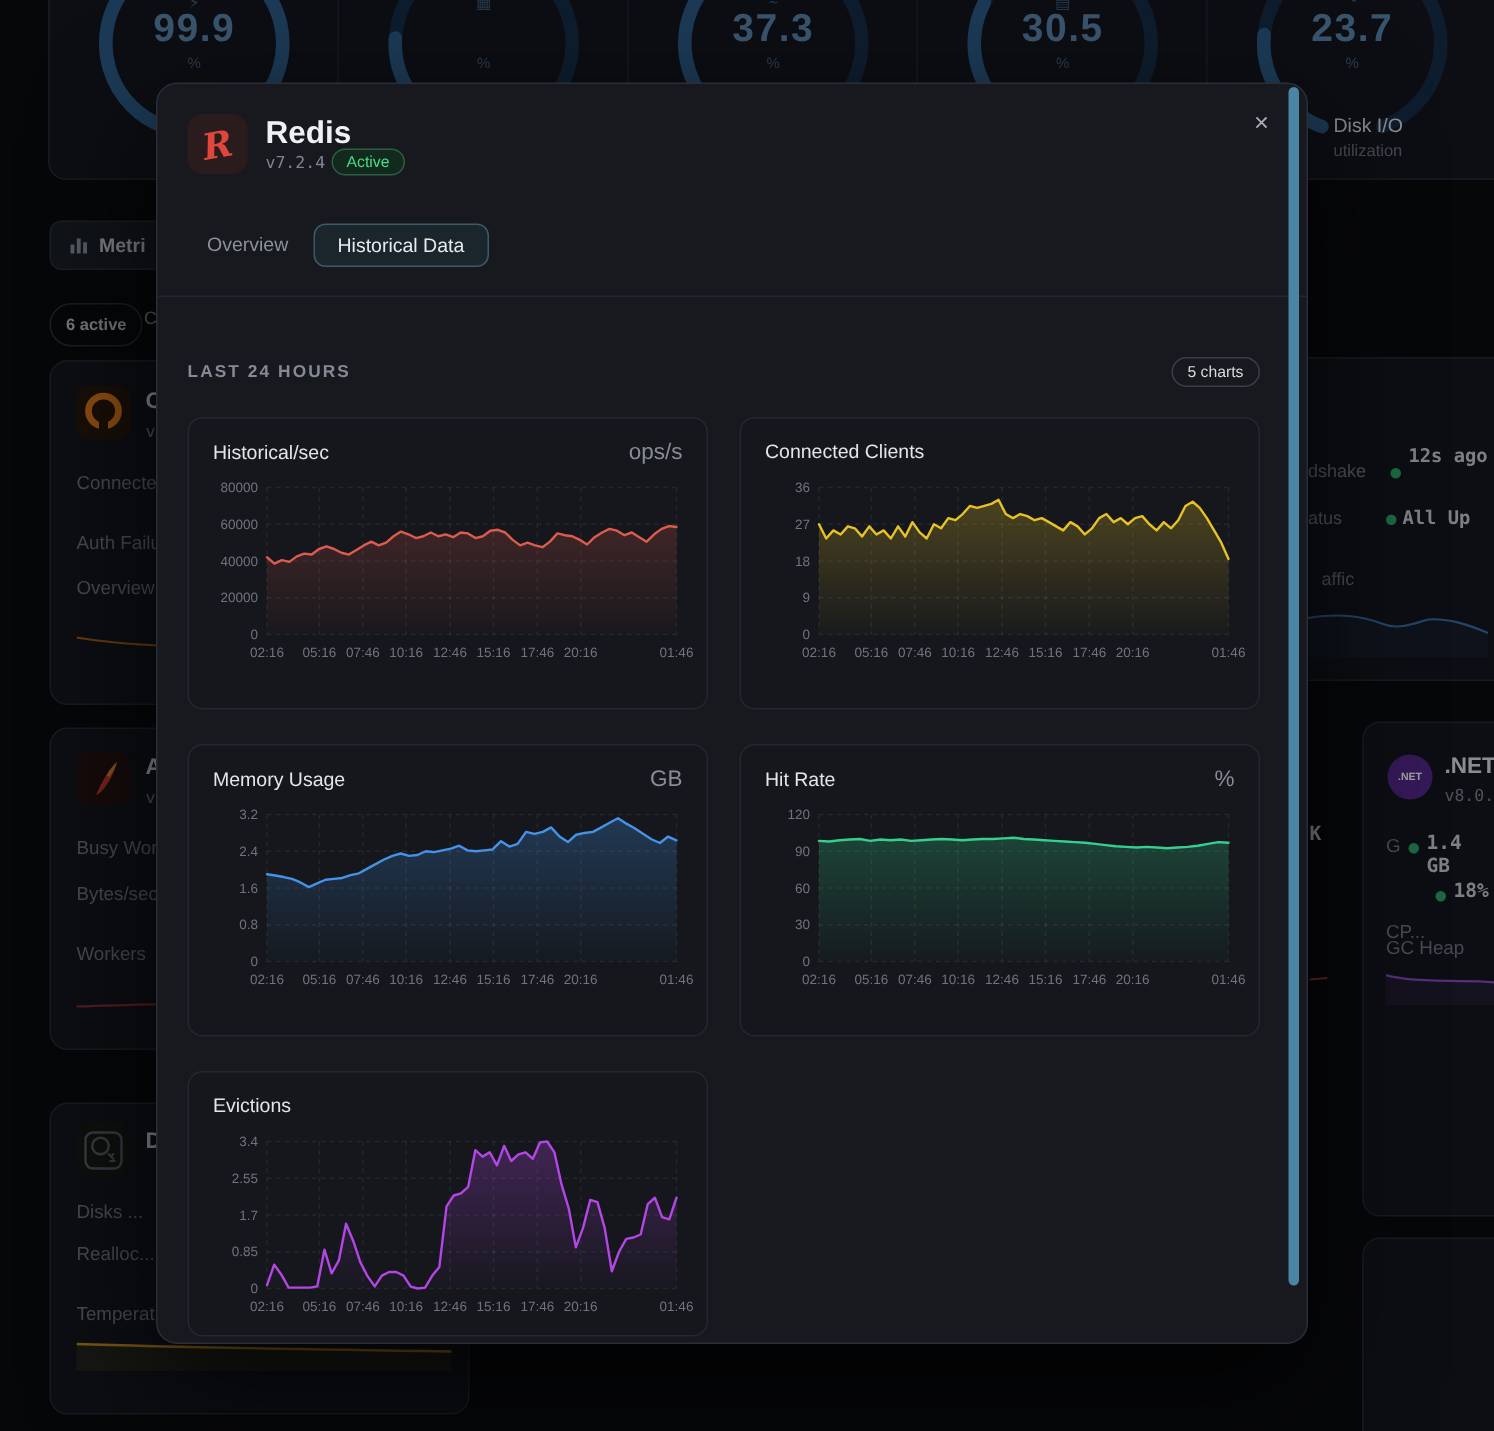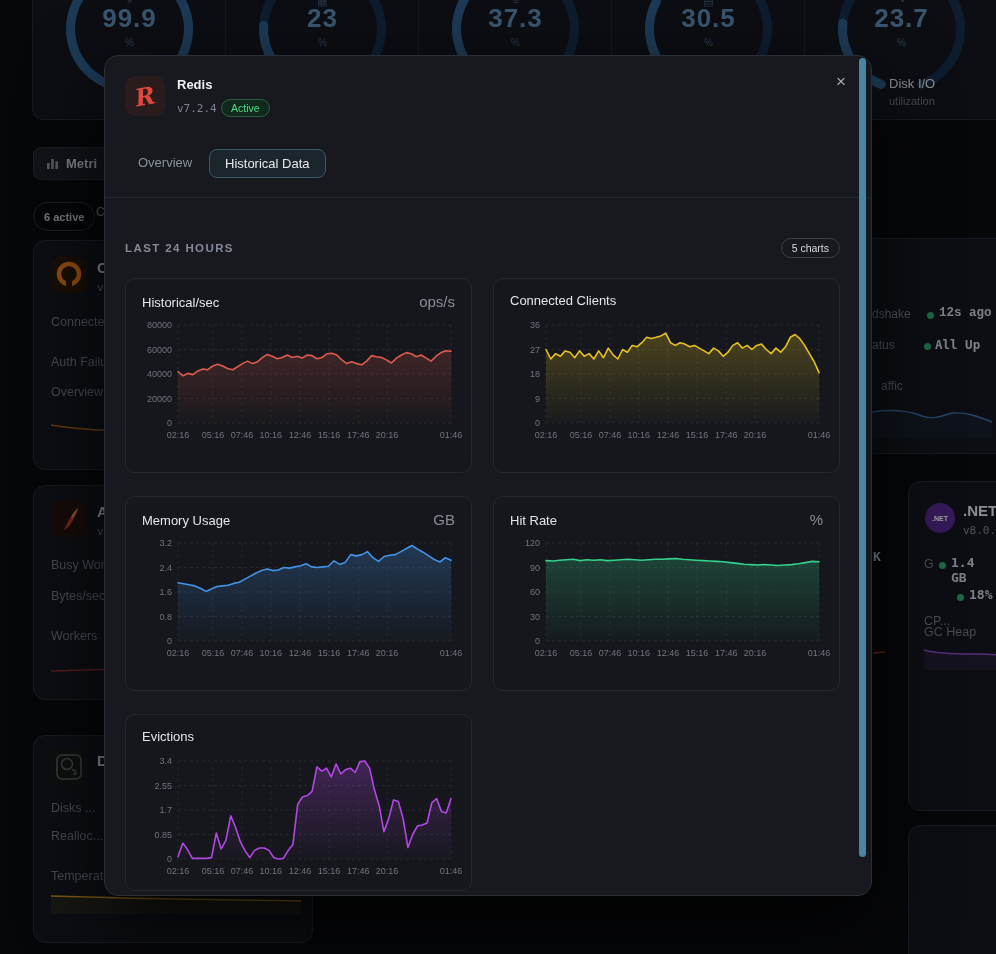--- a/index.html
+++ b/index.html
@@ -44,21 +44,21 @@
 
   
   .overlay { position:absolute; inset:0; background:rgba(0,0,0,0.38); }
 
   
   .modal { position:absolute; left:104px; top:55px; width:768px; height:841px; background:#17191f;
     border:1px solid #2a2e36; border-radius:14px; box-shadow:0 30px 80px rgba(0,0,0,0.75); overflow:hidden; }
   .m-icon { position:absolute; left:20px; top:20px; width:40px; height:40px; border-radius:10px; background:#2a1c1d;
     display:flex; align-items:center; justify-content:center; }
   .m-icon b { color:#e0473c; font-size:24px; font-style:italic; transform:rotate(-10deg); font-family:"DejaVu Serif",serif; }
-  .m-title { position:absolute; left:72px; top:21px; font-size:13px; font-weight:bold; color:#eef1f4; }
+  .m-title { position:absolute; left:72px; top:21px; font-size:21px; font-weight:bold; color:#eef1f4; }
   .m-ver { position:absolute; left:72px; top:46px; font-size:11px; color:#7e848e; font-family:"DejaVu Sans Mono",monospace; }
   .m-badge { position:absolute; left:116px; top:43px; padding:2px 9px; border-radius:999px; font-size:10.5px;
     color:#4cdd87; border:1px solid #2c5e41; background:#12291d; }
   .m-close { position:absolute; left:722px; top:12px; width:28px; height:28px; display:flex; align-items:center;
     justify-content:center; color:#a6acb5; font-size:17px; cursor:pointer; }
   .tab-inactive { position:absolute; left:33px; top:99px; font-size:13px; color:#8a919c; cursor:pointer; }
   .tab-active { position:absolute; left:104px; top:93px; padding:6px 15px; font-size:13px; color:#e7eaee;
     background:#1b262c; border:1px solid #3c5a68; border-radius:8px; cursor:pointer; }
   .m-divider { position:absolute; left:0; top:141px; width:768px; height:1px; background:#22262d; }
   .section-row { position:absolute; left:20px; top:182px; width:715px; display:flex;
@@ -93,21 +93,20 @@
         <div class="gicon">⚡</div>
         <div class="gval">99.9</div>
         <div class="gpct">%</div>
       </div>
       <div class="gcell">
         <svg class="gring" width="193" height="148">
             <path d="M76.3 111.4 A59 59 0 1 1 116.7 111.4" fill="none" stroke="#17304b" stroke-width="9" stroke-linecap="round"></path>
             <path d="M76.3 111.4 A59 59 0 0 1 37.6 52.3" fill="none" stroke="#2e5e8c" stroke-width="9" stroke-linecap="round"></path>
           </svg>
         <div class="gicon">▦</div>
-        <div class="gval">23</div>
         <div class="gpct">%</div>
       </div>
       <div class="gcell">
         <svg class="gring" width="193" height="148">
             <path d="M76.3 111.4 A59 59 0 1 1 116.7 111.4" fill="none" stroke="#17304b" stroke-width="9" stroke-linecap="round"></path>
             <path d="M76.3 111.4 A59 59 0 0 1 58.1 11.2" fill="none" stroke="#2e5e8c" stroke-width="9" stroke-linecap="round"></path>
           </svg>
         <div class="gicon">≈</div>
         <div class="gval">37.3</div>
         <div class="gpct">%</div>
@@ -195,21 +194,21 @@
       <div class="lc-row" style="top:133px;">Temperatur</div>
       <svg class="abs" style="left:17px;top:152px;" width="250" height="28">
         <path d="M0,8 C60,10 180,12 250,13 L250,26 L0,26 Z" fill="rgba(199,143,30,0.10)"></path>
         <path d="M0,8 C60,10 180,12 250,13" fill="none" stroke="#c78f1e" stroke-width="1.6"></path>
       </svg>
     </div>
 
     <div class="panel" style="left:620px;top:238px;width:390px;height:216px;"></div>
     <div class="abs frag-label" style="left:872px;top:307px;">dshake</div>
     <div class="abs frag-dot" style="left:927px;top:312px;"></div>
-    <div class="abs frag-val" style="left:939px;top:306px;font-family:Liberation Mono, monospace;">12s ago</div>
+    <div class="abs frag-val" style="left:939px;top:296px;">12s ago</div>
     <div class="abs frag-label" style="left:872px;top:338px;">atus</div>
     <div class="abs frag-dot" style="left:924px;top:343px;"></div>
     <div class="abs frag-val" style="left:935px;top:337px;">All Up</div>
     <div class="abs frag-label" style="left:881px;top:379px;color:#717883;">affic</div>
     <svg class="abs" style="left:872px;top:400px;" width="122" height="40">
       <path d="M0,12 C20,9 35,10 50,16 C60,20 70,16 80,13 C95,12 108,17 120,22 L120,38 L0,38 Z" fill="rgba(61,111,168,0.10)"></path>
       <path d="M0,12 C20,9 35,10 50,16 C60,20 70,16 80,13 C95,12 108,17 120,22" fill="none" stroke="#3d6fa8" stroke-width="1.4"></path>
     </svg>
 
     <div class="panel" style="left:908px;top:481px;width:400px;height:330px;"></div>

